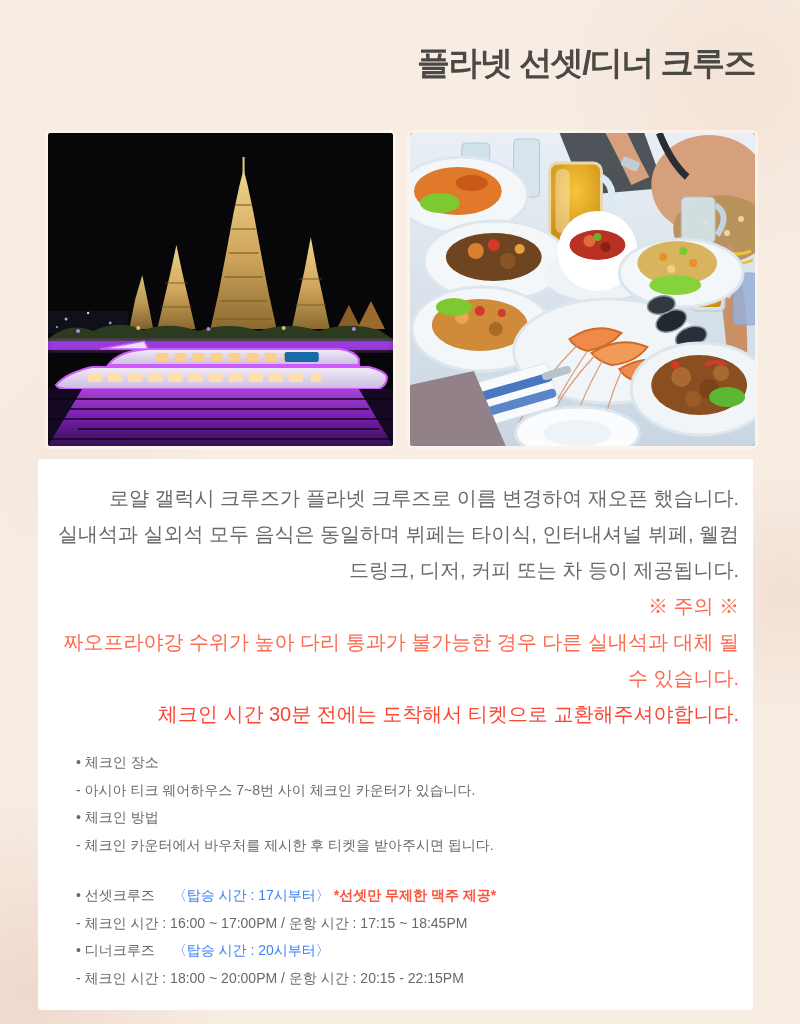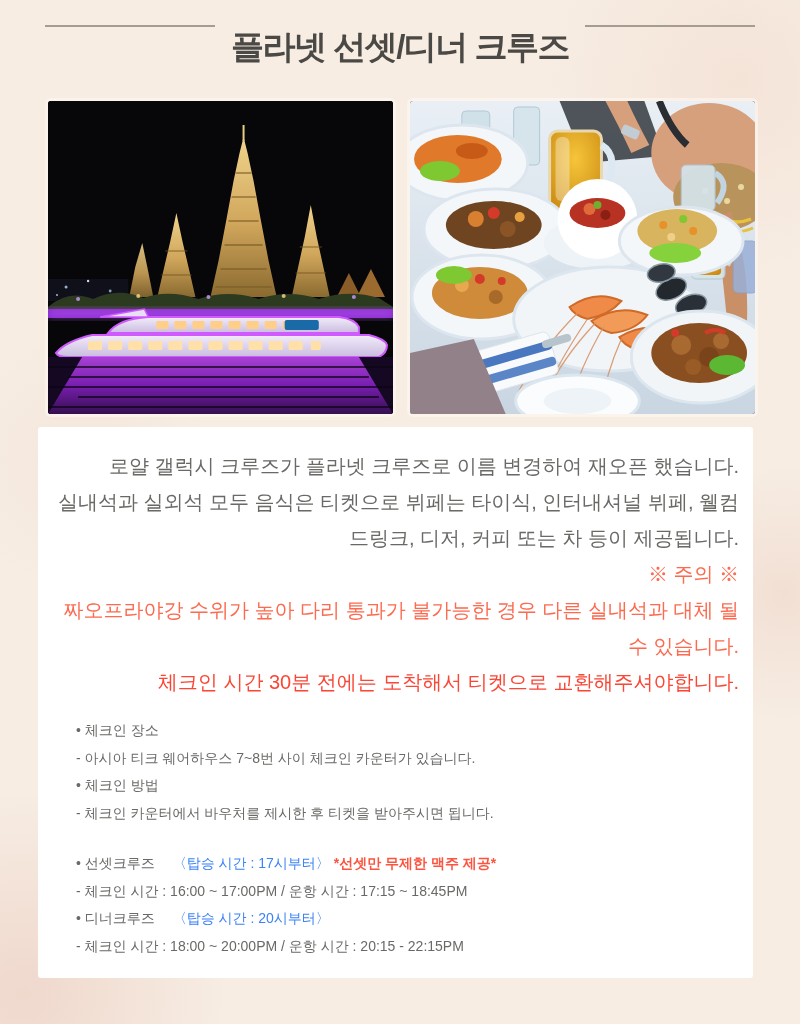--- a/index.html
+++ b/index.html
@@ -8,21 +8,21 @@
     width:800px; height:1024px;
     font-family:"Liberation Sans", sans-serif;
     background:
       radial-gradient(circle at 3% 97%, rgba(233,198,186,.55), transparent 16%),
       radial-gradient(circle at 98% 58%, rgba(236,206,192,.45), transparent 13%),
       radial-gradient(circle at 92% 8%, rgba(240,213,199,.4), transparent 16%),
       radial-gradient(circle at 10% 45%, rgba(240,220,208,.35), transparent 14%),
       #f7ede3;
     overflow:hidden; position:relative;
   }
-  .header-row { display:flex; align-items:flex-start; gap:16px; margin:25px 45px 0 45px; }
+  .header-row { display:flex; align-items:flex-end; gap:16px; margin:25px 45px 0 45px;flex-direction:column; }
   .rule { flex:1; height:2px; background:#a59d90; }
   .page-title {
     margin:0; font-size:33px; font-weight:700; color:#4a4945;
     letter-spacing:-1.5px; white-space:nowrap;
   }
   .photos { display:flex; gap:17px; margin:31px 45px 0 48px; }
   .photo {
     flex:1; height:313px; border-radius:3px; overflow:hidden;
     box-shadow:0 0 0 3px rgba(255,250,244,.55);
     background:#111;
@@ -274,21 +274,21 @@
         <ellipse cx="168" cy="300" rx="62" ry="26" fill="#fafcfe" stroke="#dce6ee" stroke-width="3"></ellipse>
         <ellipse cx="168" cy="300" rx="34" ry="13" fill="#eef3f7"></ellipse>
       </g>
     </svg>
   </div>
 </div>
 
 <section class="card">
   <div class="center-block">
     <p>로얄 갤럭시 크루즈가 플라넷 크루즈로 이름 변경하여 재오픈 했습니다.</p>
-    <p>실내석과 실외석 모두 음식은 티켓으로 뷔페는 타이식, 인터내셔널 뷔페, 웰컴 드링크, 디저, 커피 또는 차 등이 제공됩니다.</p>
+    <p>실내석과 실외석 모두 음식은 동일하며 뷔페는 타이식, 인터내셔널 뷔페, 웰컴 드링크, 디저, 커피 또는 차 등이 제공됩니다.</p>
     <p class="notice">※ 주의 ※</p>
     <p class="notice">짜오프라야강 수위가 높아 다리 통과가 불가능한 경우 다른 실내석과 대체 될 수 있습니다.</p>
     <p class="alert">체크인 시간 30분 전에는 도착해서 티켓으로 교환해주셔야합니다.</p>
   </div>
 
   <div class="bullets">
     <p>• 체크인 장소</p>
     <p>- 아시아 티크 웨어하우스 7~8번 사이 체크인 카운터가 있습니다.</p>
     <p>• 체크인 방법</p>
     <p>- 체크인 카운터에서 바우처를 제시한 후 티켓을 받아주시면 됩니다.</p>

